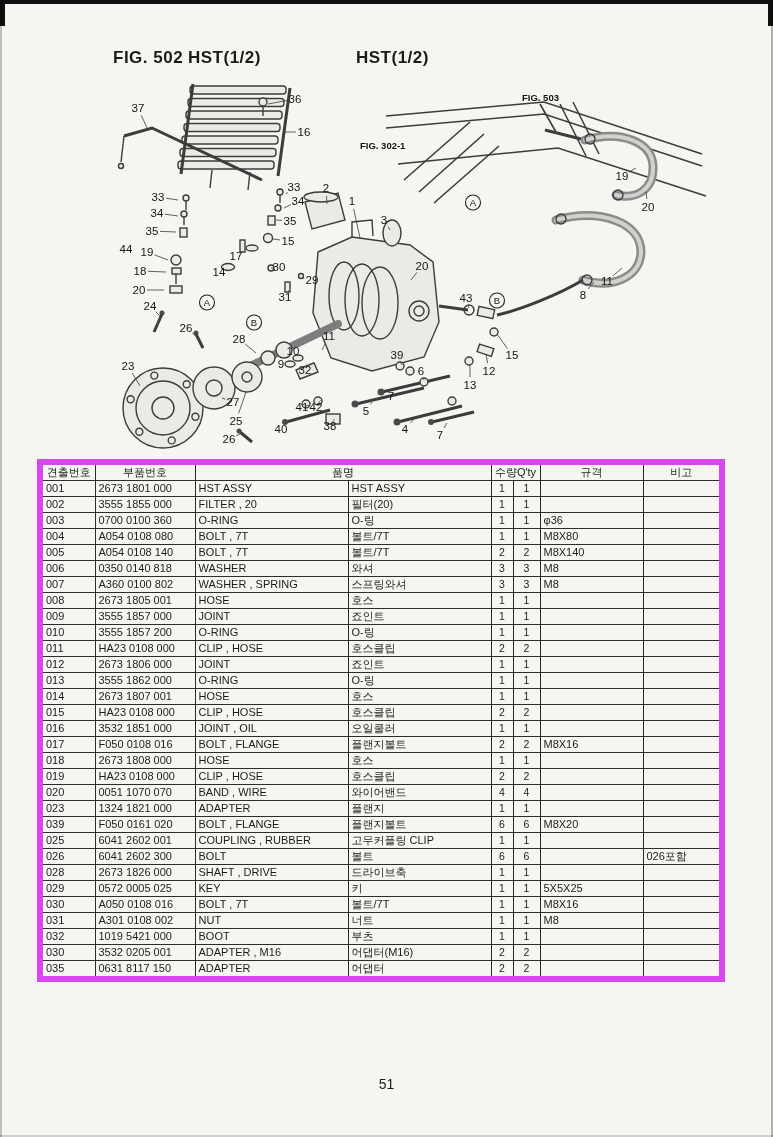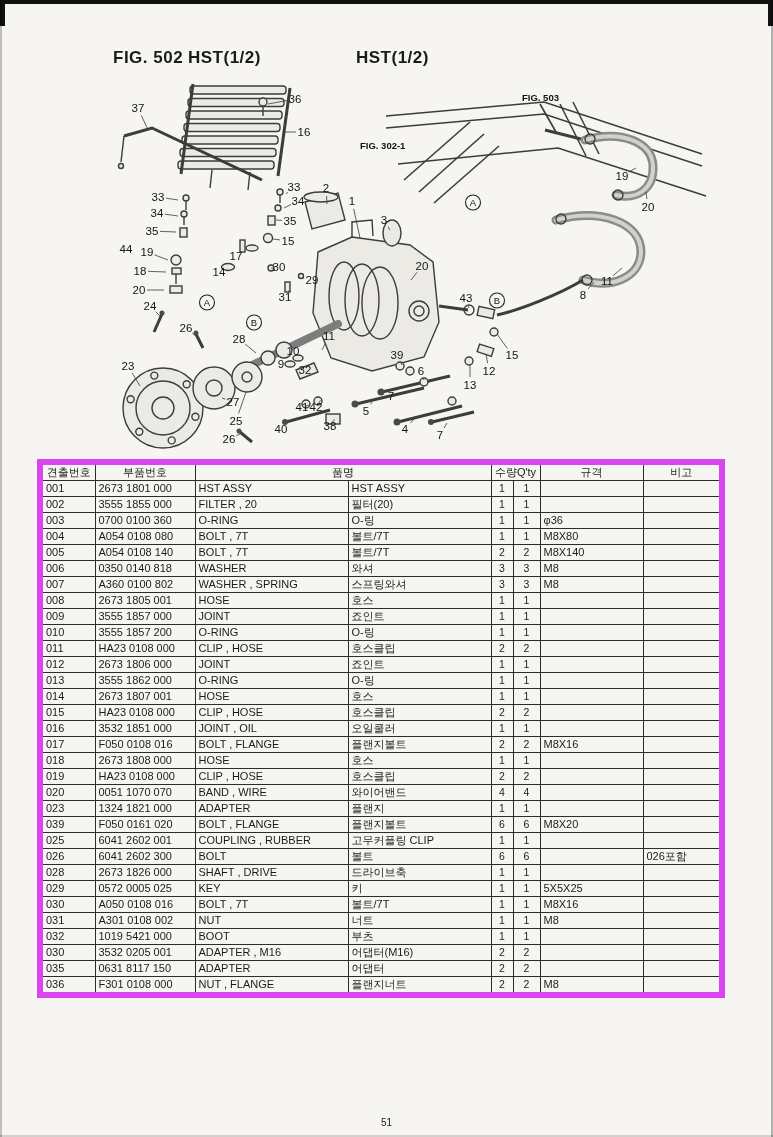--- a/index.html
+++ b/index.html
@@ -37,21 +37,21 @@
   table.parts{border-collapse:collapse;table-layout:fixed;width:682px;border:6px solid #d946ef;
               font-size:11px;}
   table.parts th,table.parts td{border:1px solid #2c2c2c;padding:0 3px;height:15px;line-height:15px;
               overflow:hidden;white-space:nowrap;font-weight:normal;}
   table.parts th{text-align:center;}
   table.parts th.qsub{font-size:11px;padding:0 1px;text-align:center;}
   td.tc{}
   td.tl{text-align:left;}
   td.q{text-align:center;font-size:10.5px;padding:0 1px;}
 
-  .pageno{position:absolute;left:0;top:1076px;width:773px;text-align:center;font-size:10px;margin-top:41px;}
+  .pageno{position:absolute;left:0;top:1076px;width:773px;text-align:center;font-size:14px;}
 </style>
 </head>
 <body>
 
 <div class="page">
   <div class="scan-top"></div>
   <div class="scan-corner-l"></div>
   <div class="scan-corner-r"></div>
   <div class="scan-edge-left"></div>
   <div class="scan-edge-right"></div>
@@ -644,28 +644,18 @@
           <tr>
             <td class="tc">035</td>
             <td class="tl">0631 8117 150</td>
             <td class="tl">ADAPTER</td>
             <td class="tl">어댑터</td>
             <td class="q">2</td>
             <td class="q">2</td>
             <td class="tl"></td>
             <td class="tl"></td>
           </tr>
-          <tr>
-            <td class="tc">036</td>
-            <td class="tl">F301 0108 000</td>
-            <td class="tl">NUT , FLANGE</td>
-            <td class="tl">플랜지너트</td>
-            <td class="q">2</td>
-            <td class="q">2</td>
-            <td class="tl">M8</td>
-            <td class="tl"></td>
-          </tr>
         </tbody>
     </table>
   </div>
 
   <div class="pageno">51</div>
 </div>
 
 </body></html>

